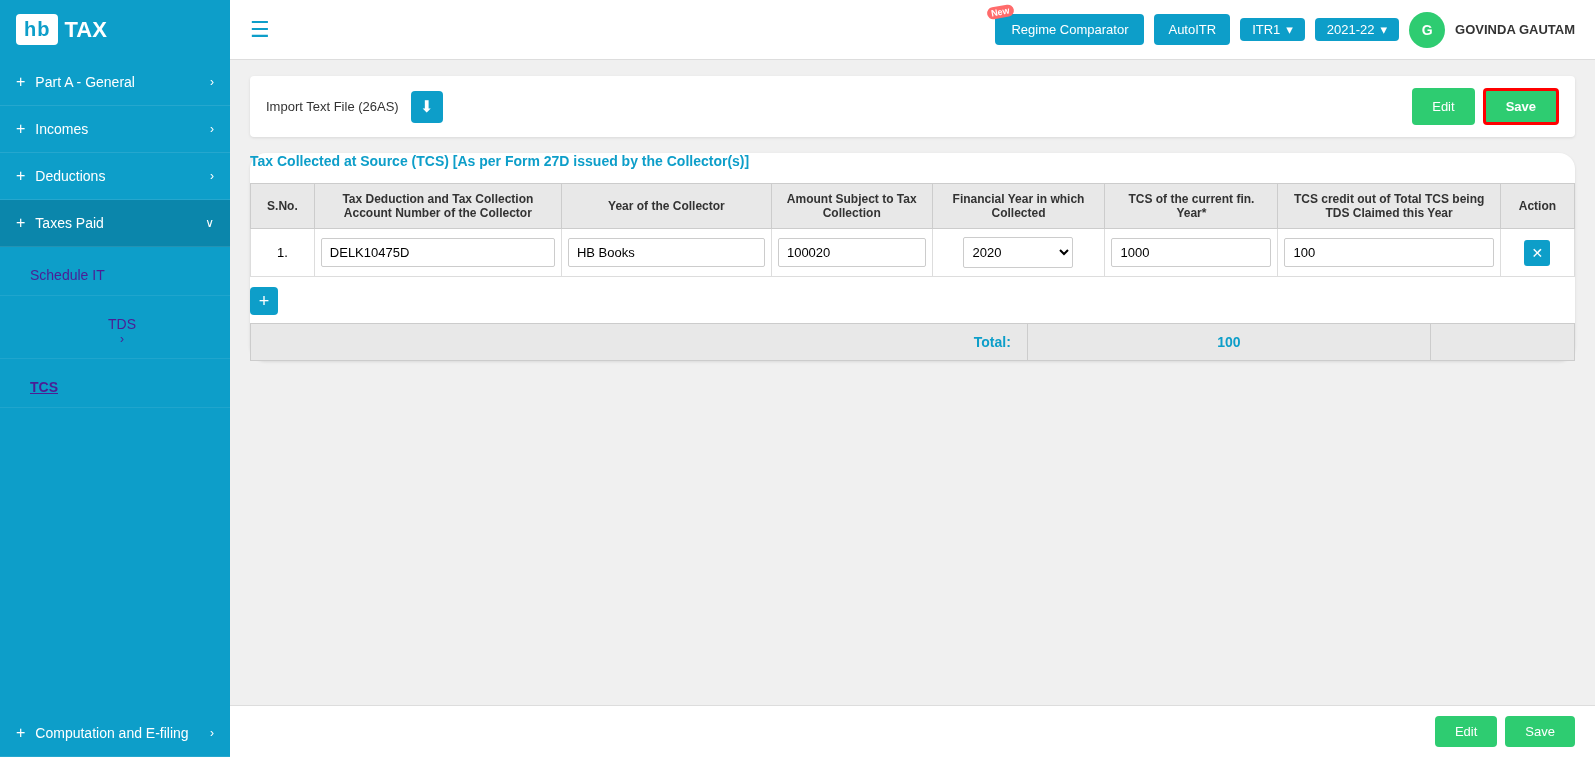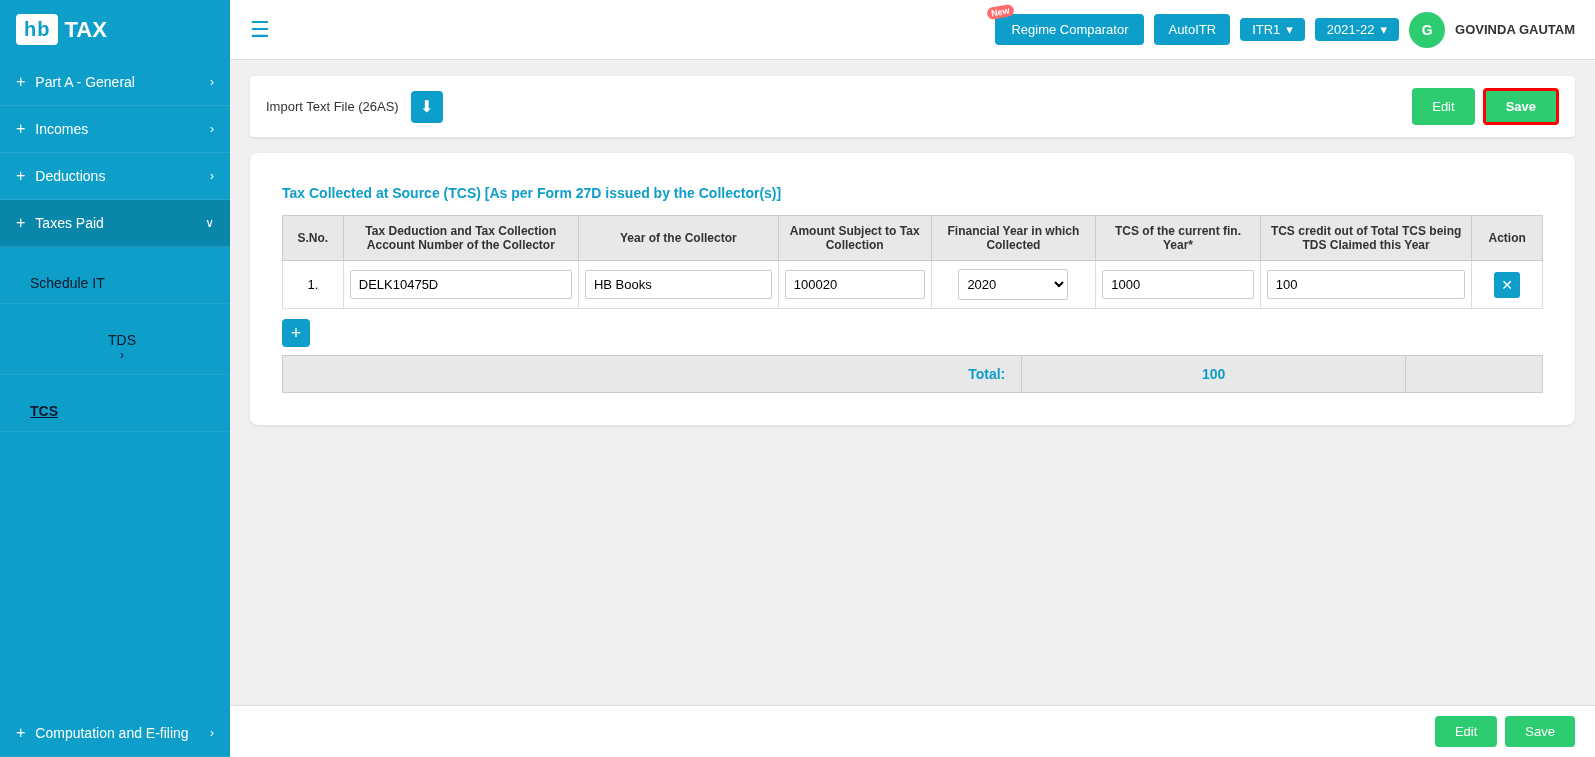--- a/index.html
+++ b/index.html
@@ -43,24 +43,24 @@
       padding: 14px 16px;
       cursor: pointer;
       font-size: 14px;
       border-bottom: 1px solid rgba(255,255,255,0.1);
     }
     .sidebar-item .left { display: flex; align-items: center; gap: 10px; }
     .sidebar-item .plus-icon { font-size: 16px; color: white; }
     .sidebar-item .arrow { font-size: 12px; color: white; }
     .sidebar-item.active { background: rgba(0,0,0,0.15); }
     .sidebar-subitem {
-      padding: 28px 16px 12px 30px;
-      cursor: pointer;
-      font-size: 14px;
-      color: #0f172a;
+      padding: 20px 16px 12px 30px;
+      cursor: pointer;
+      font-size: 14px;
+      color: #4c1d95;
       border-bottom: 1px solid rgba(255,255,255,0.08);
     }
     .sidebar-subitem.active { font-weight: bold; text-decoration: underline; }
 
     
     .main {
       flex: 1;
       display: flex;
       flex-direction: column;
       height: 100%;
@@ -191,22 +191,22 @@
       padding: 8px 20px;
       border-radius: 4px;
       cursor: pointer;
       font-size: 13px;
       font-weight: bold;
     }
 
     
     .tcs-section {
       background: white;
-      border-radius: 8px;
-      padding: 32px;
+      border-radius: 16px;
+      padding: 0;
       box-shadow: 0 1px 3px rgba(0,0,0,0.1);
     }
     .section-title {
       color: #0d9ec9;
       font-size: 14px;
       font-weight: bold;
       margin-bottom: 14px;
     }
 
     

